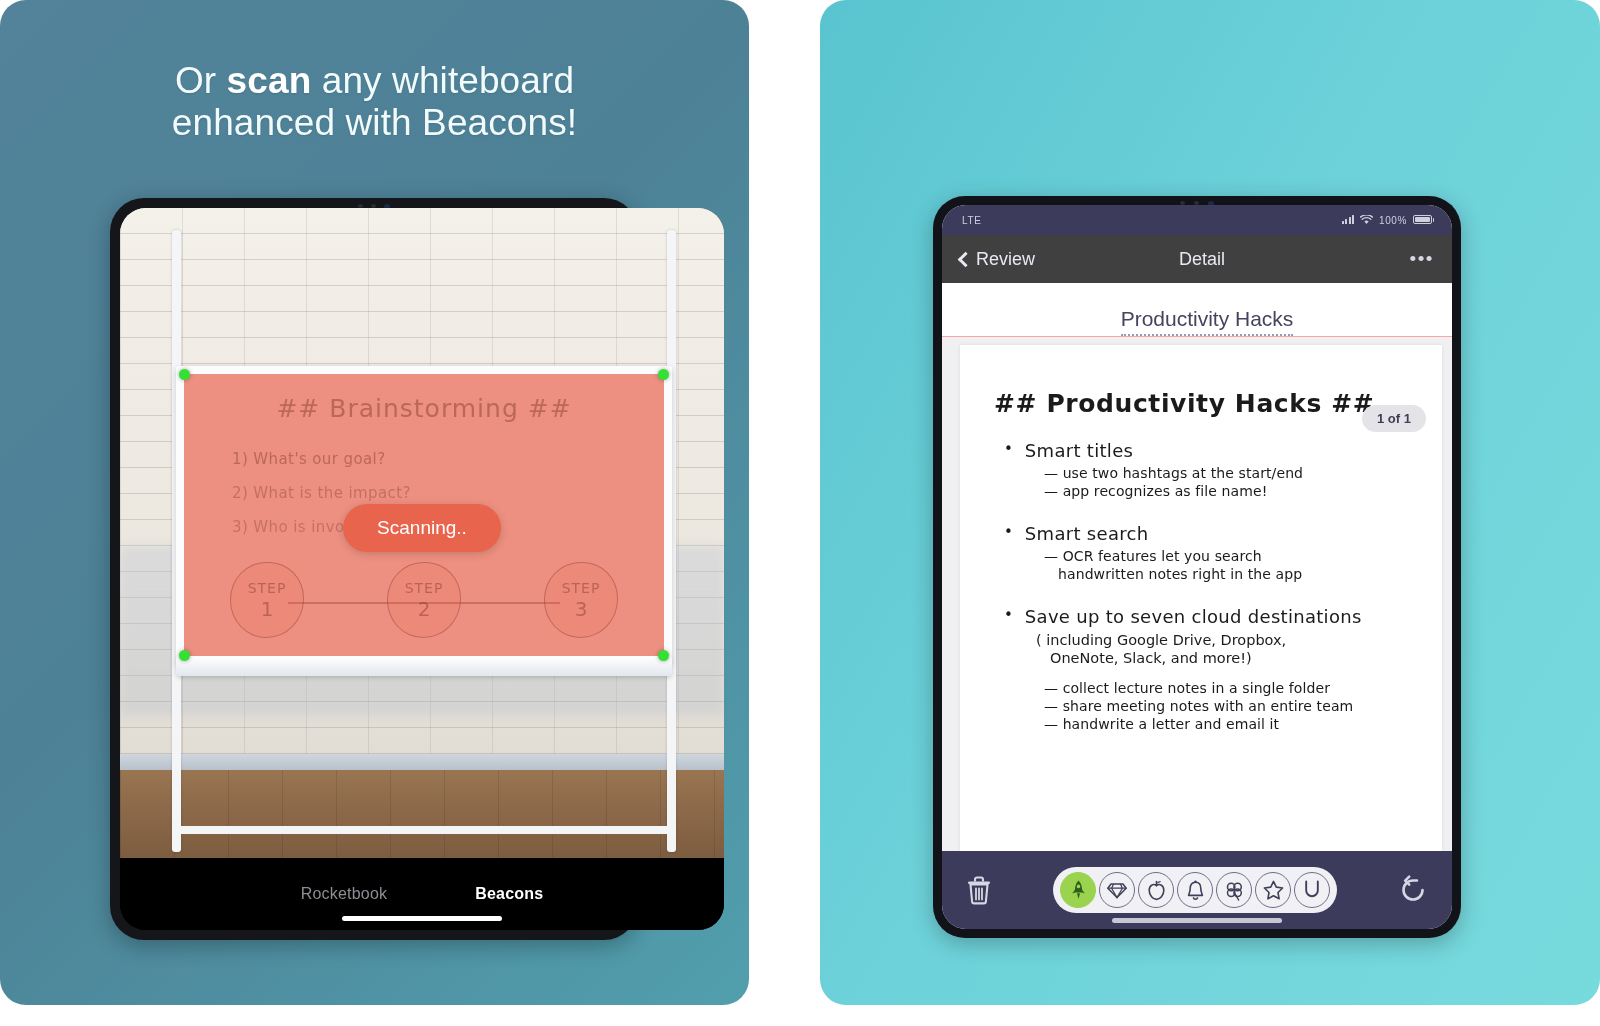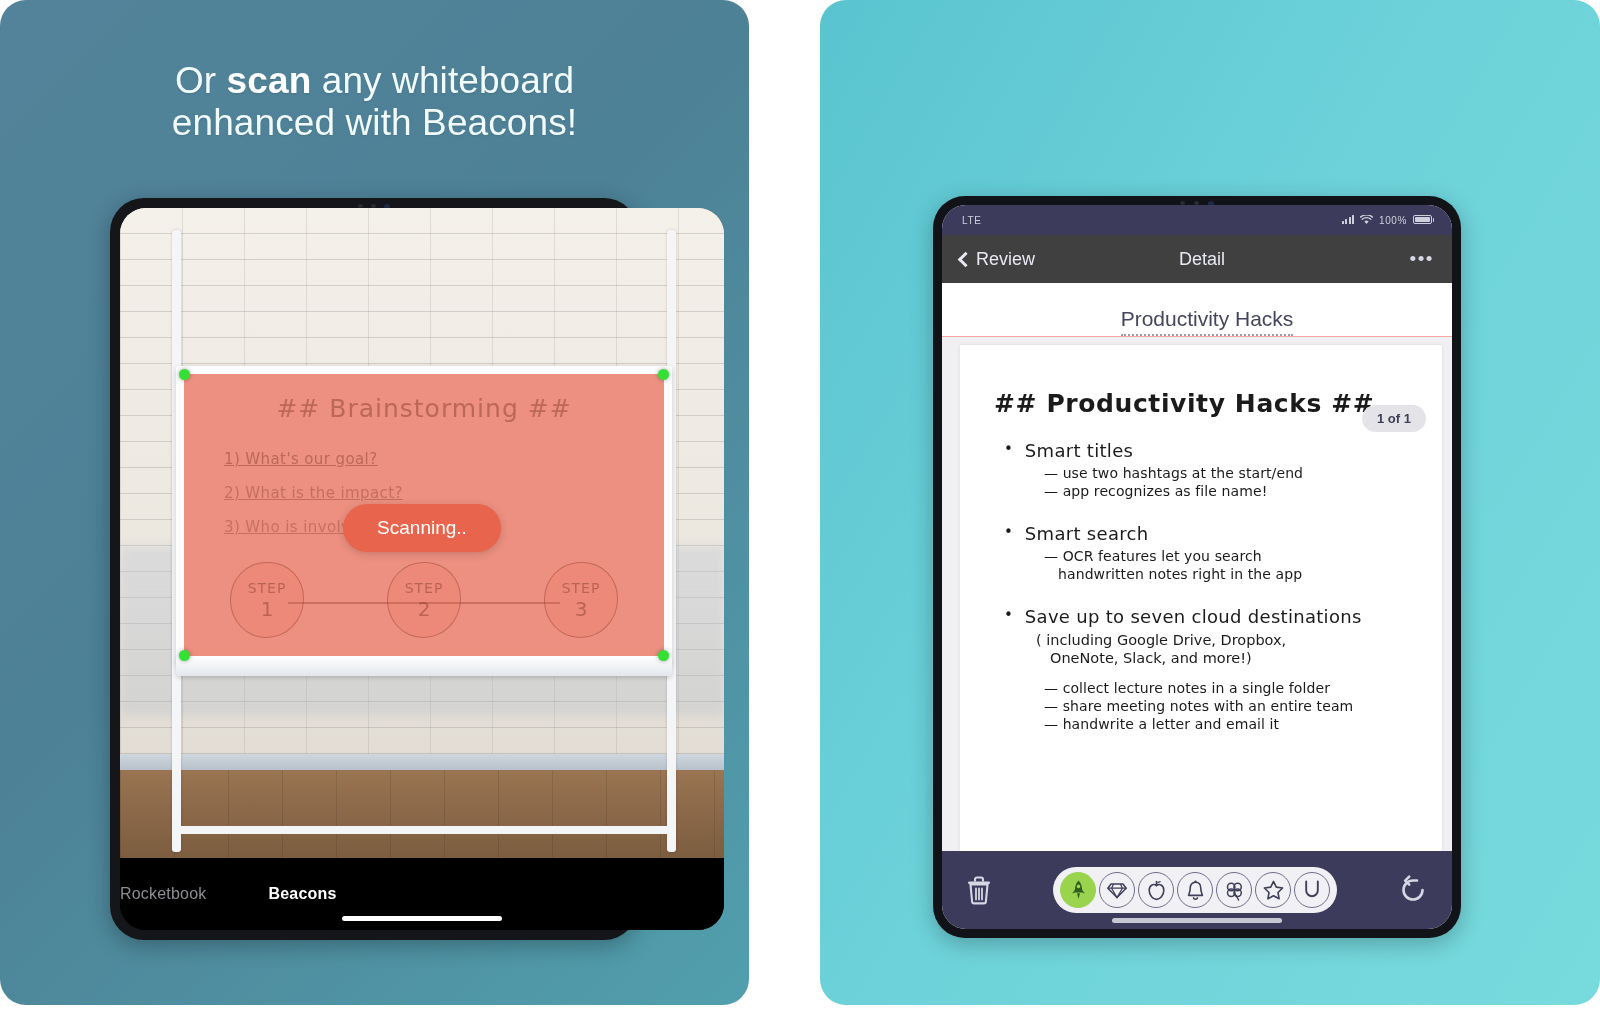--- a/index.html
+++ b/index.html
@@ -134,21 +134,21 @@
   }
   .wb-ink {
     position: absolute; inset: 0;
     color: rgba(120,48,34,.42);
     font-family: "DejaVu Sans", sans-serif;
   }
   .wb-title {
     position: absolute; top: 20px; left: 0; right: 0;
     text-align: center; font-size: 25px; letter-spacing: 1px;
   }
-  .wb-q { position: absolute; left: 40px; font-size: 15px; letter-spacing: .4px; text-decoration: underline; }
+  .wb-q { position: absolute; left: 48px; font-size: 15px; letter-spacing: .4px; }
   .wb-q1 { top: 76px; }
   .wb-q2 { top: 110px; opacity: .82; }
   .wb-q3 { top: 144px; opacity: .78; }
   .wb-steps {
     position: absolute; left: 46px; right: 46px; top: 186px; height: 80px;
     display: flex; align-items: center; justify-content: space-between;
   }
   .wb-steps:before{
     content:""; position:absolute; left:58px; right:58px; top:42px; height:1.5px;
     background: rgba(120,48,34,.32);
@@ -180,21 +180,21 @@
     padding: 13px 34px;
     border-radius: 26px;
     box-shadow: 0 2px 8px rgba(0,0,0,.16);
     white-space: nowrap;
   }
 
   
   .tabbar-left {
     flex: 0 0 72px;
     background: #000000;
-    display: flex; align-items: center; justify-content: flex-start; gap: 62px;
+    display: flex; align-items: center; justify-content: center; gap: 88px;
     position: relative;
   }
   .tab-item { font-size: 16px; letter-spacing: .2px; }
   .tab-item.inactive { color: #8d8d93; font-weight: 400; }
   .tab-item.active { color: #ffffff; font-weight: 700; }
   .home-indicator {
     position: absolute; bottom: 9px; left: 50%; transform: translateX(-50%);
     width: 160px; height: 5px; border-radius: 3px; background: #ffffff;
   }
 

